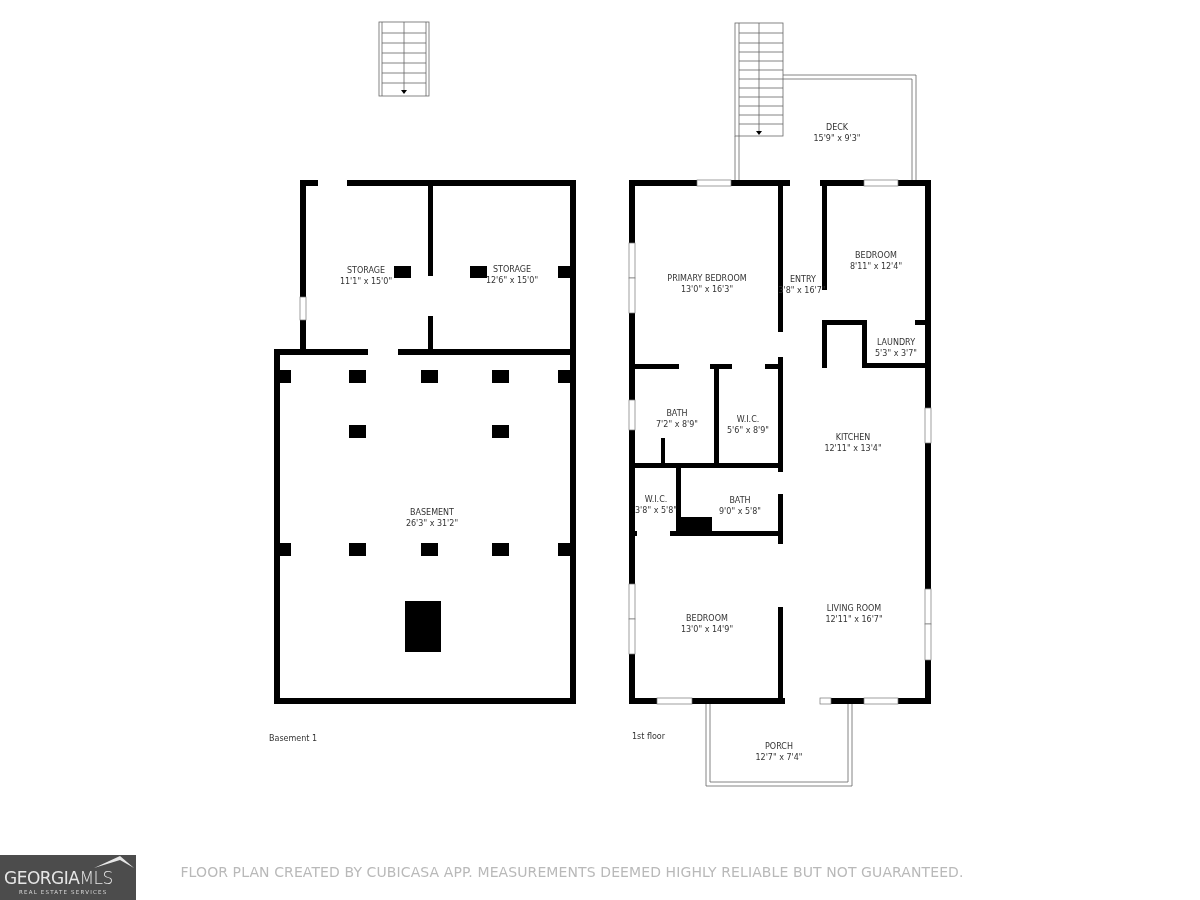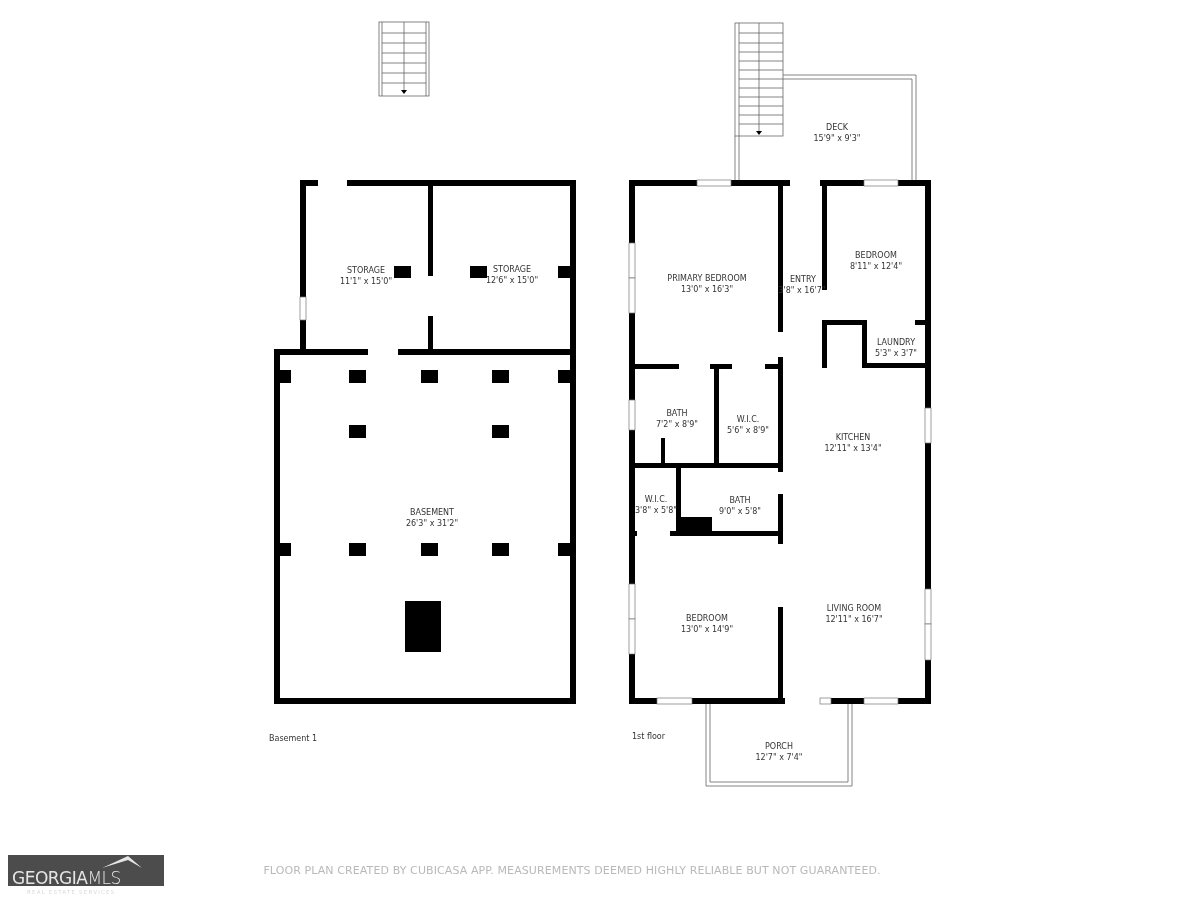--- a/index.html
+++ b/index.html
@@ -1,22 +1,22 @@
 <!DOCTYPE html>
 <html><head>
   <meta charset="utf-8">
   <style>
     html, body { margin: 0; padding: 0; background: #ffffff; }
     body { width: 1200px; height: 900px; position: relative; overflow: hidden; font-family: "DejaVu Sans", sans-serif; }
     #plan { position: absolute; left: 0; top: 0; width: 1200px; height: 900px; }
     .room-name { font-family: "DejaVu Sans", sans-serif; font-size: 8px; fill: #333; text-anchor: middle; }
     .room-dim { font-family: "DejaVu Sans", sans-serif; font-size: 8px; fill: #333; text-anchor: middle; }
     .floor-label { font-family: "DejaVu Sans", sans-serif; font-size: 8px; fill: #333; }
-    .footer-note { position: absolute; left: 0; width: 1144px; top: 864px; text-align: center; font-family: "DejaVu Sans", sans-serif; font-size: 11px; color: #b9b9b9; letter-spacing: 0.1px; }
-    .logo { position: absolute; left: 8px; top: 855px; width: 136px; height: 31px; background: #4c4c4c; padding-left: 20px; }
+    .footer-note { position: absolute; left: 0; width: 1144px; top: 864px; text-align: center; font-family: "DejaVu Sans", sans-serif; font-size: 14px; color: #b9b9b9; letter-spacing: 0.1px; }
+    .logo { position: absolute; left: 0; top: 855px; width: 136px; height: 45px; background: #4c4c4c; }
     .logo-main { position: absolute; left: 4px; top: 13px; font-family: "DejaVu Sans", sans-serif; font-size: 17px; color: #e6e6e6; letter-spacing: -0.5px; white-space: nowrap; }
     .logo-main .mls { font-weight: 300; }
     .logo-sub { position: absolute; left: 19px; top: 34px; font-family: "DejaVu Sans", sans-serif; font-size: 5.5px; color: #d9d9d9; letter-spacing: 1.2px; white-space: nowrap; }
     .logo-roof { position: absolute; left: 92px; top: 0px; }
   </style>
 </head>
 <body>
 
 <svg id="plan" viewBox="0 0 1200 900" xmlns="http://www.w3.org/2000/svg">
 

